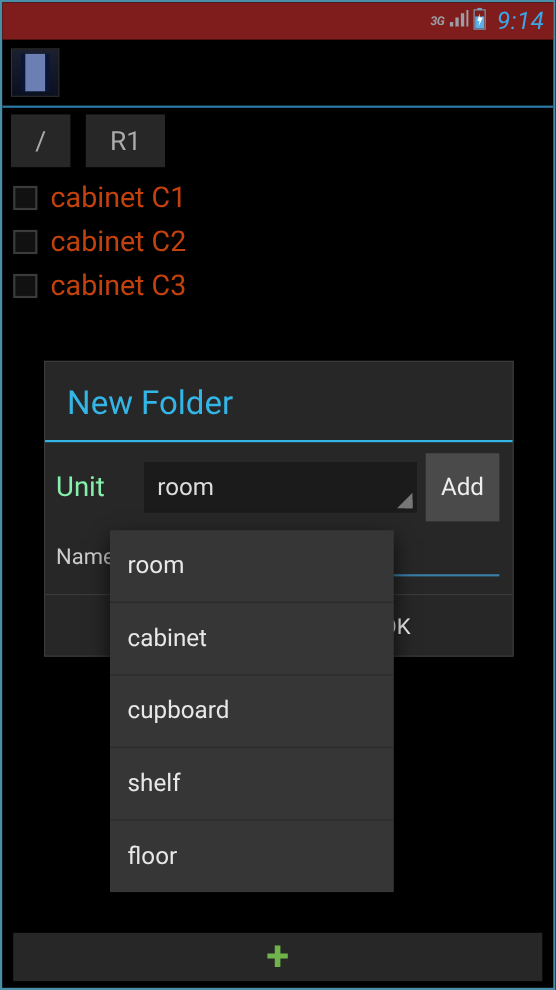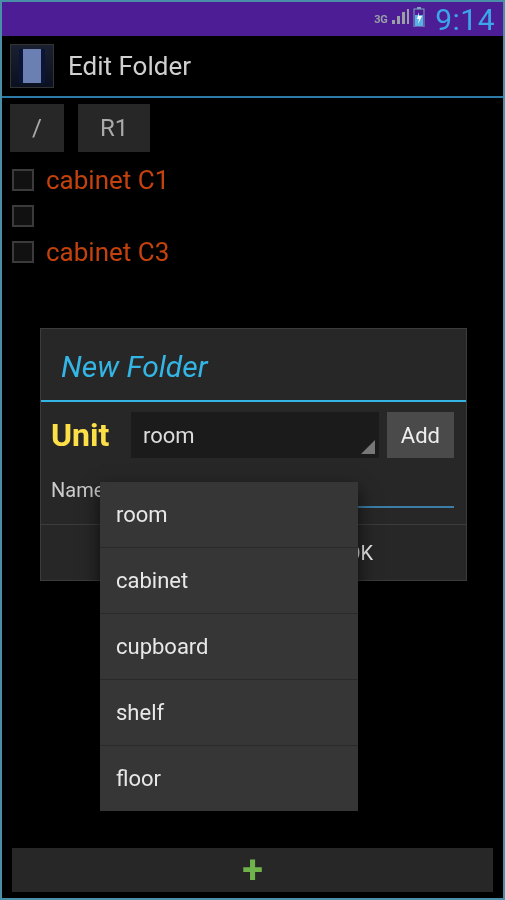--- a/index.html
+++ b/index.html
@@ -1,49 +1,49 @@
 <!DOCTYPE html>
 <html><head>
 <meta charset="utf-8">
 <style>
   * { box-sizing: border-box; margin: 0; padding: 0; }
   html, body { width: 505px; height: 900px; background: #000; font-family: Roboto, Arial, sans-serif; overflow: hidden; }
   body { border: 2px solid #4a8fa8; position: relative; }
 
   
-  .statusbar { height: 34px; background: #4c1d95; display: flex; justify-content: flex-end; align-items: center; padding: 16px 8px; gap: 4px; }
+  .statusbar { height: 34px; background: #7f1d1d; display: flex; justify-content: flex-end; align-items: center; padding: 16px 8px; gap: 4px; font-style: italic; }
   .sb-3g { color: #9aa0a6; font-size: 11px; font-weight: bold; letter-spacing: -0.5px; }
   .sb-batt { color: #5ab1e8; }
-  .sb-time { color: #3ba7e8; font-size: 30px; margin-left: 6px; letter-spacing: 0.5px; }
+  .sb-time { color: #3ba7e8; font-size: 22px; margin-left: 6px; letter-spacing: 0.5px; }
 
   
   .appbar { height: 62px; display: flex; align-items: center; padding: 0 8px; border-bottom: 2px solid #2b7aa8; }
   .app-icon { width: 44px; height: 44px; background: linear-gradient(#1a2030,#0a1020); border: 1px solid #333; display: flex; align-items: center; justify-content: center; }
   .app-icon-inner { width: 18px; height: 34px; background: #6c7fb3; box-shadow: -4px 0 0 #0b1537, 4px 0 0 #0b1537; }
   .app-title { color: #d0d0d0; font-size: 26px; margin-left: 14px; }
 
   
   .breadcrumbs { padding: 6px 8px 0 8px; display: flex; gap: 14px; }
   .bc-btn { background: #272727; color: #aaa; border: none; padding: 10px 22px; font-size: 24px; font-family: inherit; }
 
   
   .folder-list { padding: 8px 10px; }
   .folder-item { display: flex; align-items: center; gap: 12px; padding: 5px 0; }
   .check { width: 22px; height: 22px; border: 2px solid #3b3b3b; background: #111; }
   .folder-label { color: #c2410c; font-size: 26px; }
 
   
   .dialog { position: absolute; top: 326px; left: 38px; right: 36px; background: #272727; border: 1px solid #3c3c3c; box-shadow: 0 6px 16px rgba(0,0,0,0.6); }
-  .dialog-title { color: #33b5e5; font-size: 30px; padding: 20px 36px 16px 20px; border-bottom: 2px solid #33b5e5; font-style: italic; }
+  .dialog-title { color: #33b5e5; font-size: 30px; padding: 20px 36px 16px 20px; border-bottom: 2px solid #33b5e5; }
   .dlg-row { display: flex; align-items: center; padding: 10px 12px 4px 10px; gap: 8px; }
-  .lbl { color: #fde047; font-size: 32px; width: 72px; font-weight: bold; }
+  .lbl { color: #86efac; font-size: 25px; width: 72px; }
   .lbl-sm { color: #ccc; font-size: 20px; width: 72px; }
   .spinner { flex: 1; background: #1b1b1b; height: 46px; position: relative; color: #ddd; font-size: 22px; display: flex; align-items: center; padding: 0 12px; }
   .spinner::after { content: ""; position: absolute; right: 4px; bottom: 4px; border: 7px solid transparent; border-right-color: #777; border-bottom-color: #777; width: 0; height: 0; }
-  .add-btn { background: #4a4a4a; color: #eee; border: none; height: 46px; padding: 0 14px; font-size: 22px; font-family: inherit; }
+  .add-btn { background: #4a4a4a; color: #eee; border: none; height: 62px; padding: 0 14px; font-size: 22px; font-family: inherit; }
   .name-input { flex: 1; background: transparent; border: none; border-bottom: 2px solid #3b7da6; height: 36px; color: #eee; font-size: 20px; position: relative; }
   .dialog-actions { border-top: 1px solid #3c3c3c; height: 56px; display: flex; }
   .dlg-btn { flex: 1; background: transparent; border: none; color: #eee; font-size: 20px; font-family: inherit; }
   .dlg-btn + .dlg-btn { border-left: 1px solid #3c3c3c; }
 
   
   .dropdown { position: absolute; top: 480px; left: 98px; width: 258px; background: #363636; box-shadow: 0 8px 18px rgba(0,0,0,0.7); z-index: 10; }
   .dd-item { color: #e8e8e8; font-size: 22px; padding: 20px 16px; border-bottom: 1px solid #2a2a2a; }
   .dd-item:last-child { border-bottom: none; }
 
@@ -69,35 +69,35 @@
         <path d="M6 5 L4 12 H6 L5 17 L9 9 H6 Z" fill="#fff"></path>
       </svg>
   </span>
   <span class="sb-time">9:14</span>
 </div>
 
 <div class="appbar">
   <div class="app-icon">
       <div class="app-icon-inner"></div>
     </div>
-  <div class="app-title">Edit Folder</div>
 </div>
 
 <div class="breadcrumbs">
   <button class="bc-btn">/</button>
   <button class="bc-btn">R1</button>
 </div>
 
 <div class="folder-list">
   <div class="folder-item">
     <span class="check"></span>
     <span class="folder-label">cabinet C1</span>
   </div>
   <div class="folder-item">
     <span class="check"></span>
+    <span class="folder-label">cabinet C2</span>
   </div>
   <div class="folder-item">
     <span class="check"></span>
     <span class="folder-label">cabinet C3</span>
   </div>
 </div>
 
 <div class="dialog">
   <div class="dialog-title">New Folder</div>
   <div class="dlg-row">

